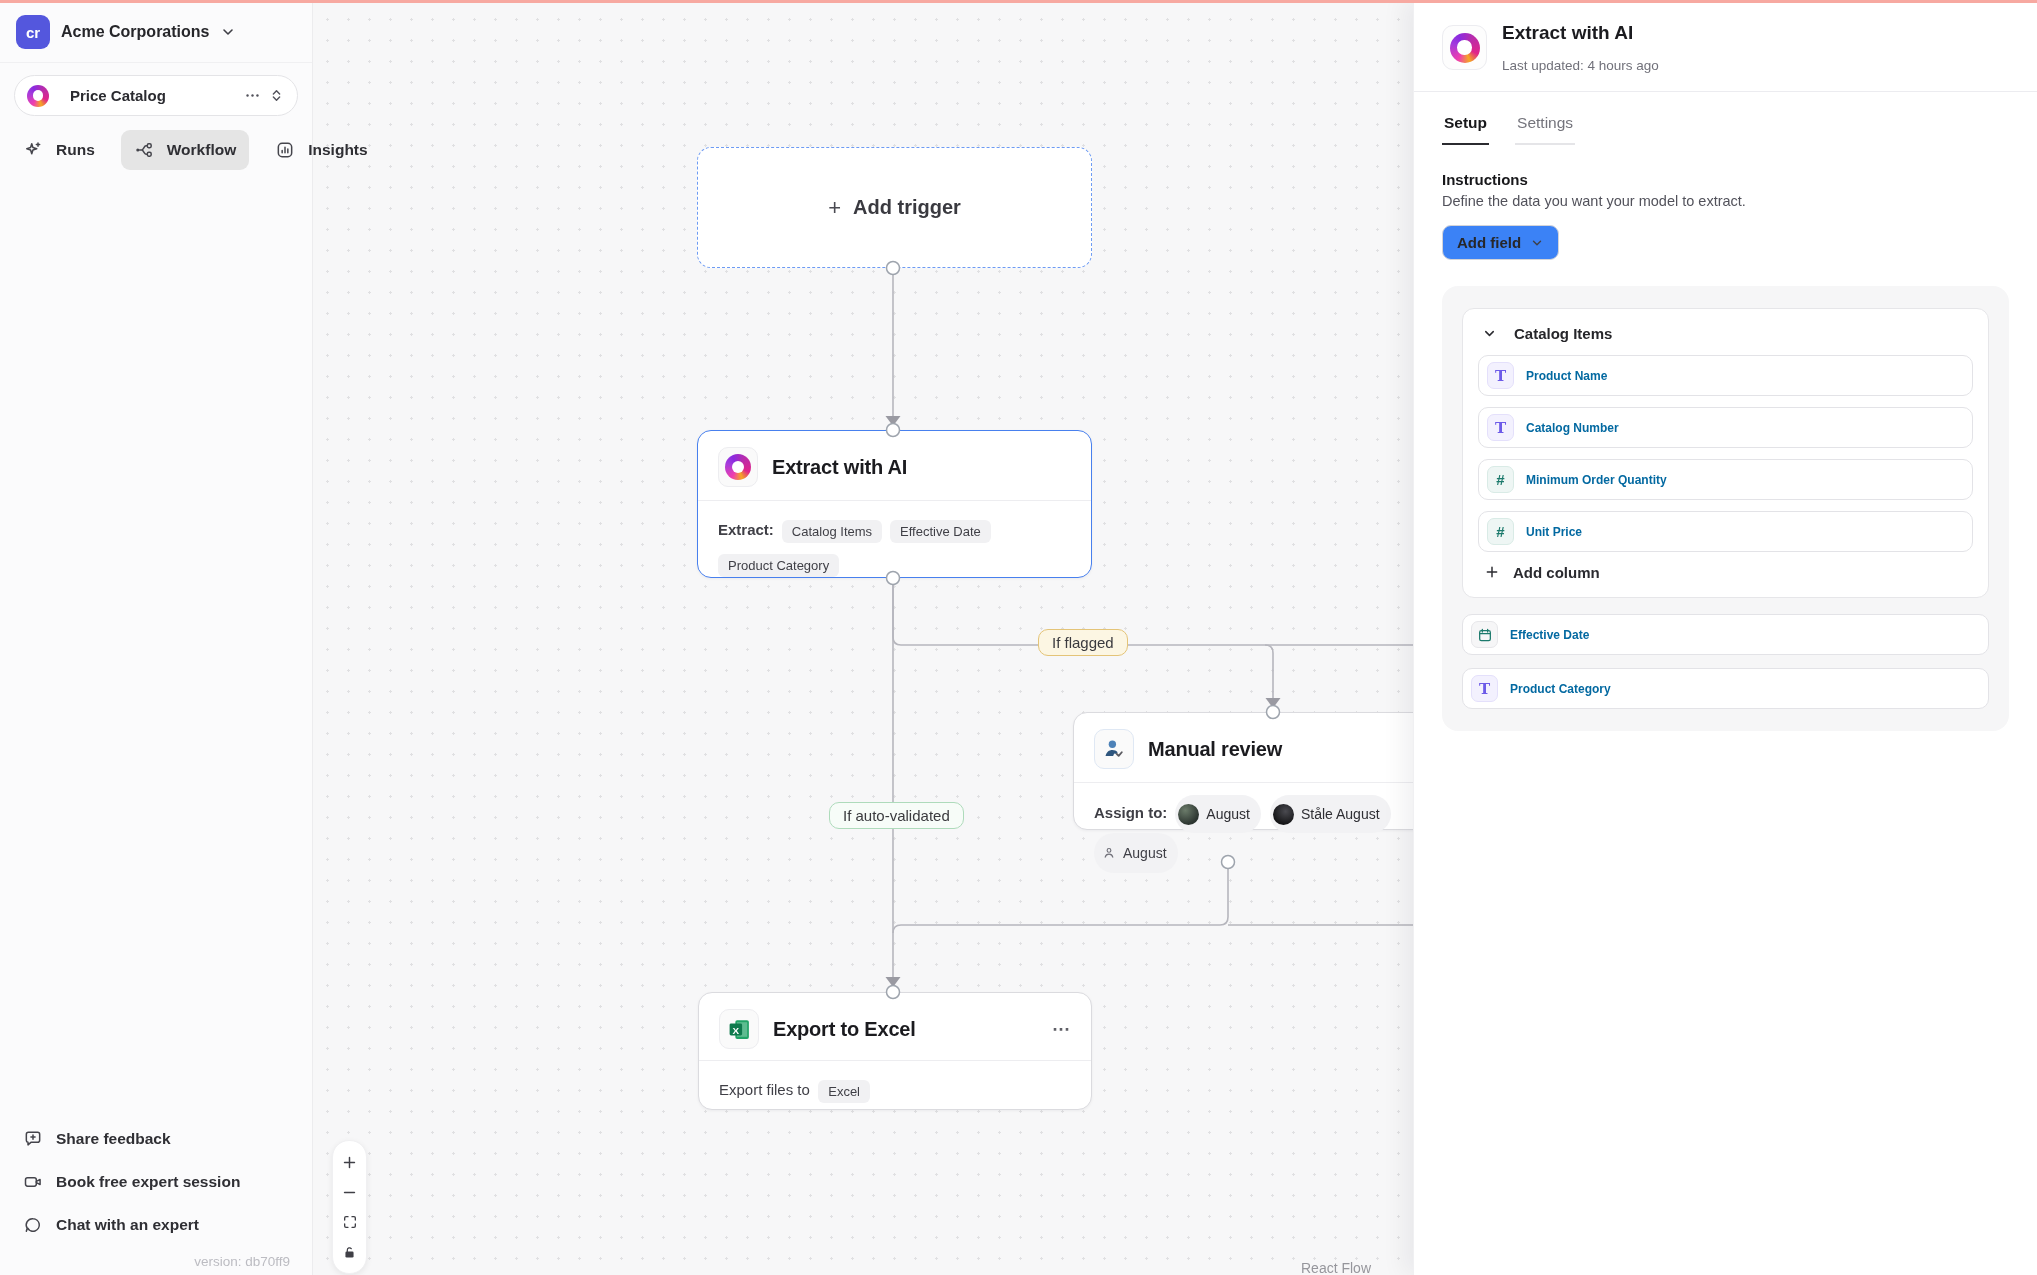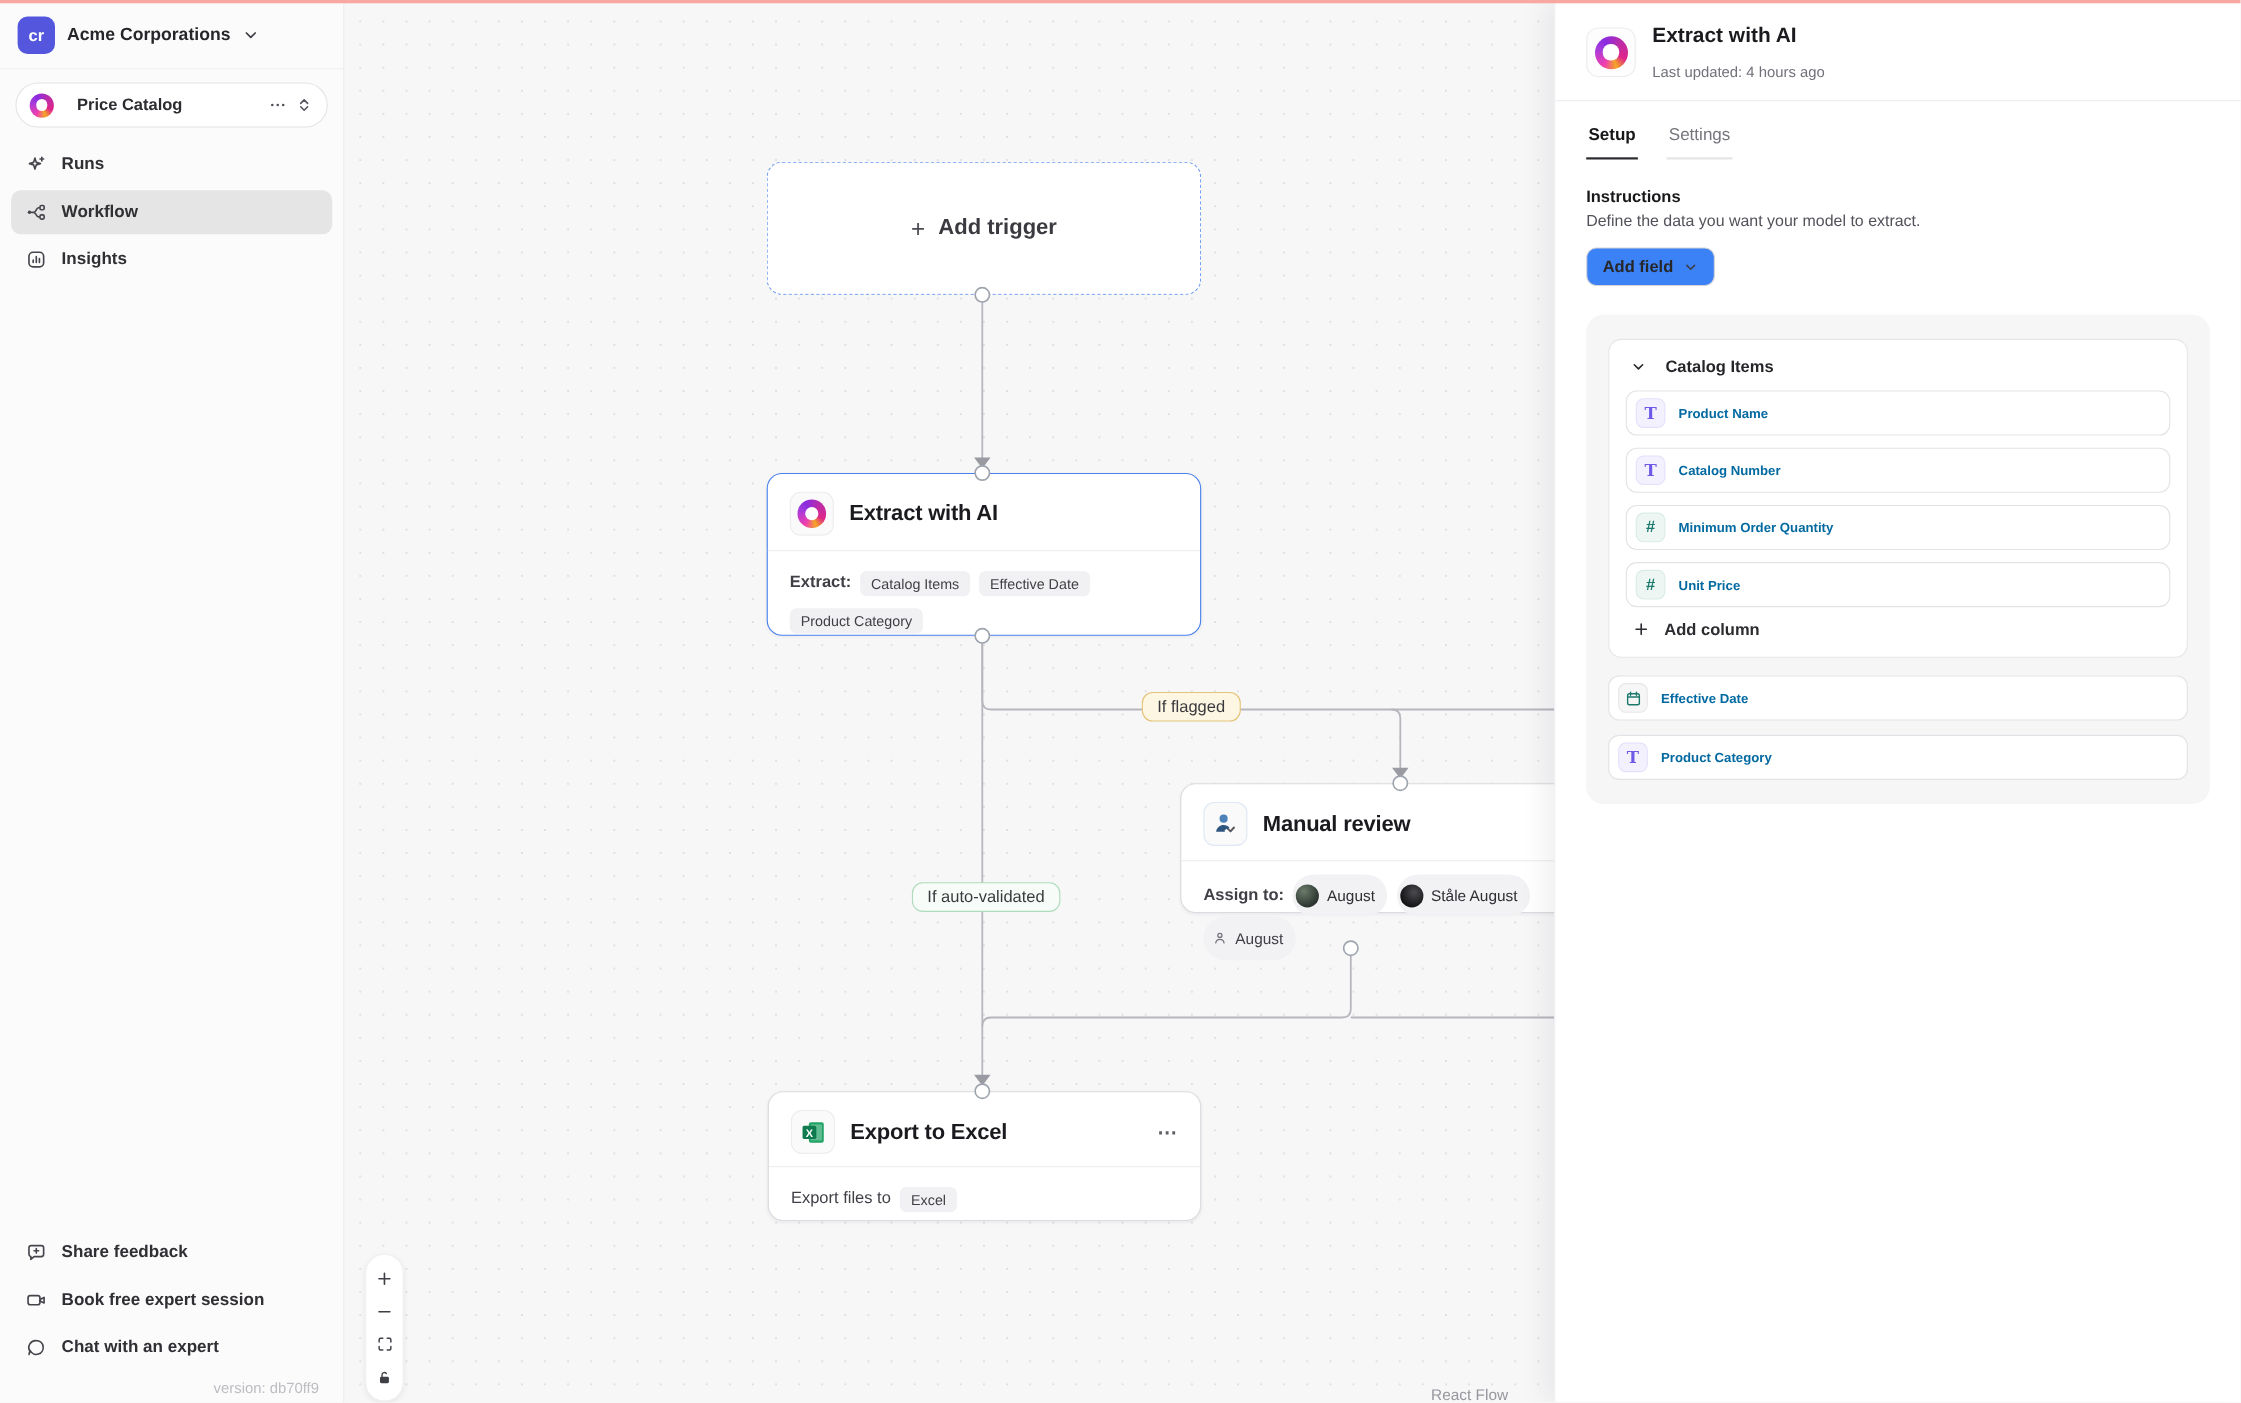--- a/index.html
+++ b/index.html
@@ -18,21 +18,21 @@
     display:flex; align-items:center; justify-content:center; font-weight:700; font-size:15px; }
   .org-name { font-size:16px; font-weight:600; color:#26262a; }
   .chev { color:#3f3f46; display:flex; }
   .project-pill { margin:12px 14px 14px; height:41px; background:#fff; border:1px solid #e4e4e7;
     border-radius:21px; display:flex; align-items:center; gap:21px; padding:0 13px 0 12px; cursor:pointer; }
   .project-name { font-size:15px; font-weight:600; color:#2b2b30; flex:1; }
   .pill-actions { display:flex; align-items:center; gap:8px; color:#52525b; }
   .ring { position:relative; display:inline-block; border-radius:50%;
     background:conic-gradient(from 210deg,#ef3fae,#a33bdd 80deg,#8a2be0 120deg,#bb2ca8 190deg,#e0258a 265deg,#f5a623 310deg,#ef3fae 360deg); }
   .ring::after { content:""; position:absolute; inset:26%; border-radius:50%; background:#fff; }
-  .nav { padding:0 10px; display:flex; flex-direction:column; gap:3px; }
+  .nav { padding:0 10px; display:flex; flex-direction:row; gap:13px; }
   .nav-item { display:flex; align-items:center; gap:13px; height:40px; padding:0 13px;
     border-radius:9px; font-size:15.5px; font-weight:600; color:#2f2f34; cursor:pointer; }
   .nav-item .nicon { display:flex; color:#45454c; }
   .nav-item.active { background:#e5e5e5;text-align:center; }
   .sidebar-footer { position:absolute; left:0; right:0; bottom:30px; padding:0 10px; display:flex; flex-direction:column; gap:3px; }
   .version { position:absolute; right:22px; bottom:6px; font-size:13.5px; color:#bcbcc2; }
 
   
   .canvas { position:absolute; left:313px; top:0; right:0; bottom:0;
     background-color:#f7f7f8;

